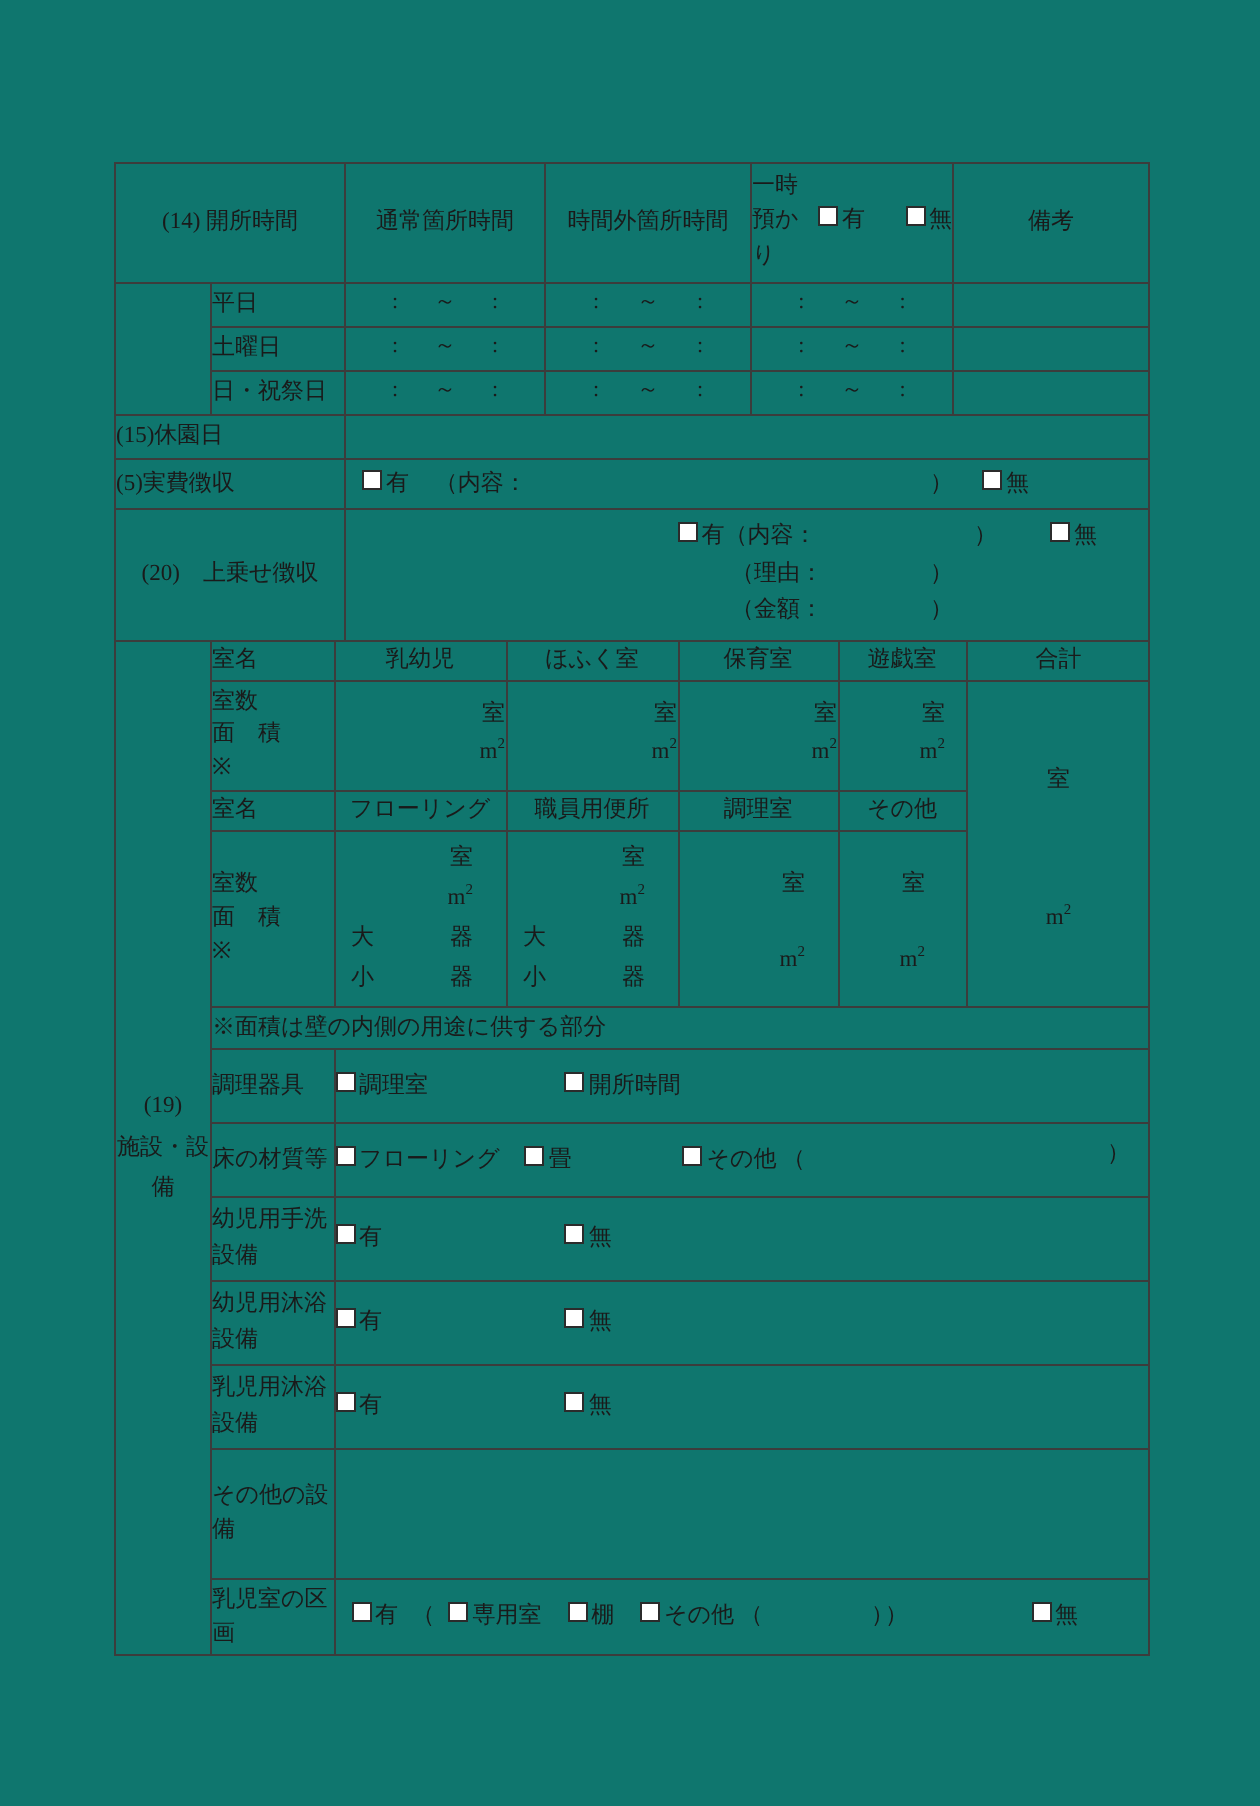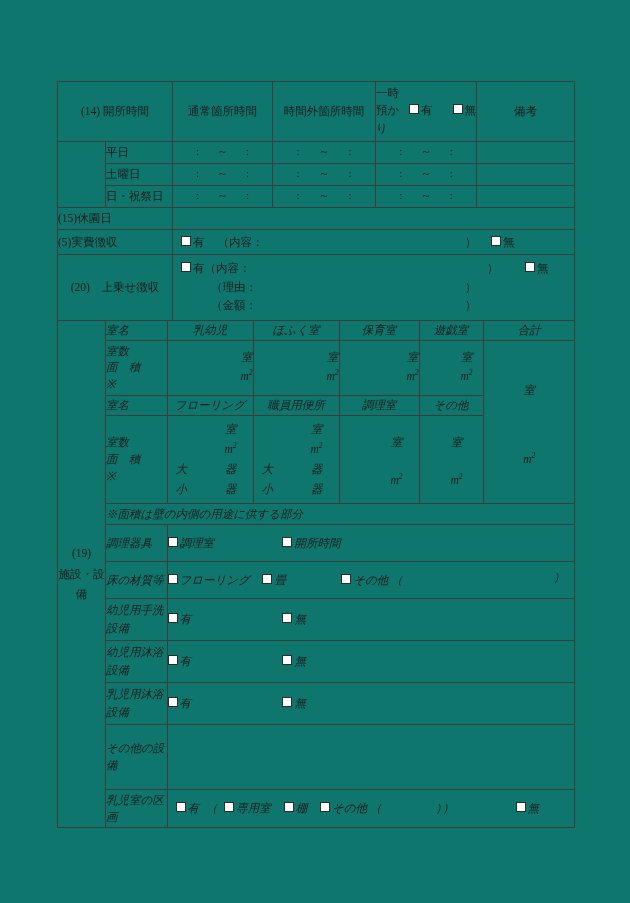--- a/index.html
+++ b/index.html
@@ -85,21 +85,20 @@
   .hdr2 .l2 {
     display: flex;
     gap: 20px;
   }
 
   
   .rt {
     border-collapse: collapse;
     table-layout: fixed;
     width: 100%;
-    font-style: italic;
   }
   .rt td {
     border: 1px solid #3c3c3c;
     font-size: 11.5px;
     padding: 0;
     vertical-align: middle;
   }
   .unit-r { text-align: right; padding-right: 16px; }
   .sz-cell { line-height: 1.7; padding: 3px 0 4px 0; }
 
@@ -258,21 +257,21 @@
           <span style="margin-left:10px">（内容：</span>
           <span style="position:absolute;left:292px">）</span>
           <span class="chk" style="position:absolute;left:318px"><i class="cb"></i><span>無</span></span>
         </div>
       </td>
     </tr>
 
     <tr>
       <td colspan="2" class="pad ctr mid" style="height:58px">(20)　上乗せ徴収</td>
       <td colspan="4" class="mid">
-        <div style="position:relative;padding:4px 8px 5px 8px;line-height:1.6;">
+        <div style="position:relative;padding:4px 8px 5px 8px;line-height:1.6;text-align:center;">
           <div>
             <span class="chk"><i class="cb"></i><span>有</span></span><span>（内容：</span>
             <span style="position:absolute;left:314px">）</span>
             <span class="chk" style="position:absolute;left:352px"><i class="cb"></i><span>無</span></span>
           </div>
           <div style="position:relative;padding-left:30px">
             <span>（理由：</span>
             <span style="position:absolute;left:284px">）</span>
           </div>
           <div style="position:relative;padding-left:30px">

